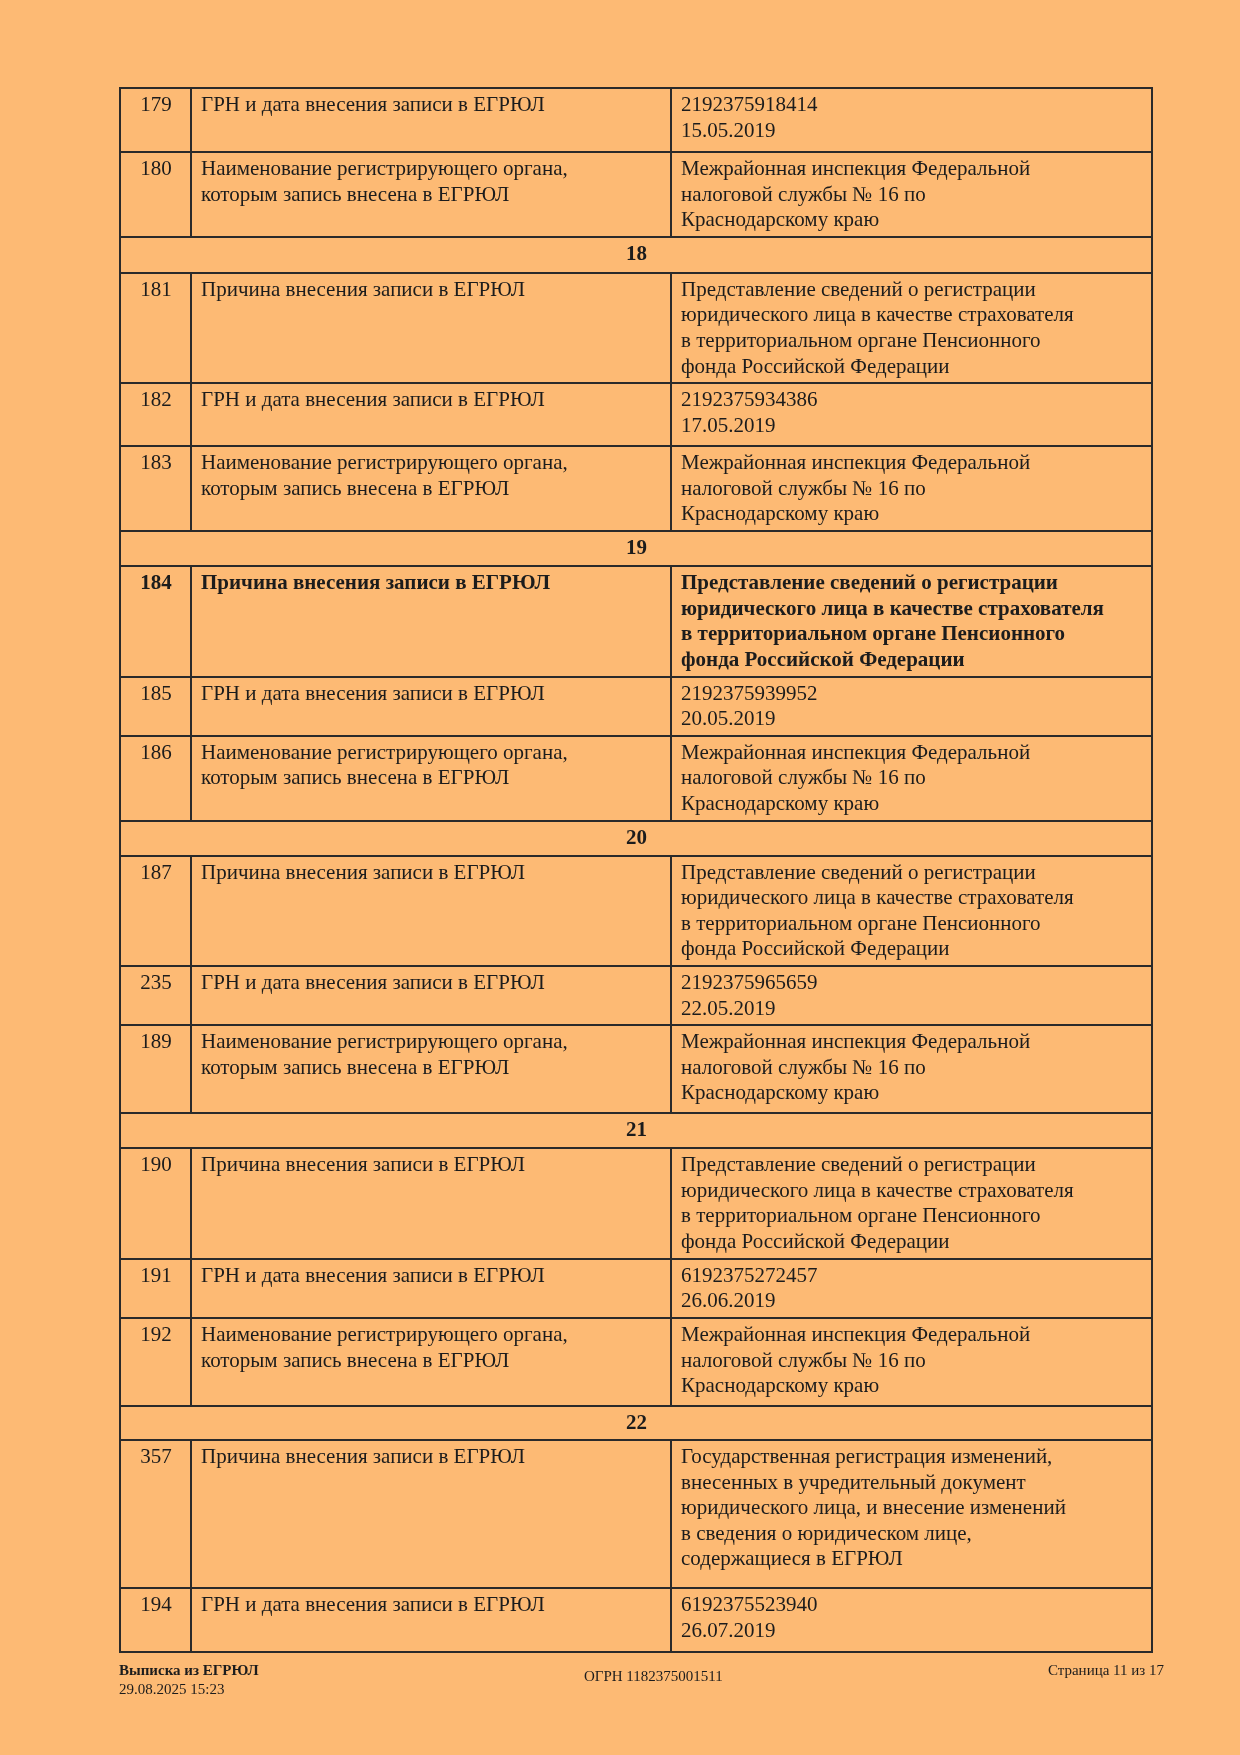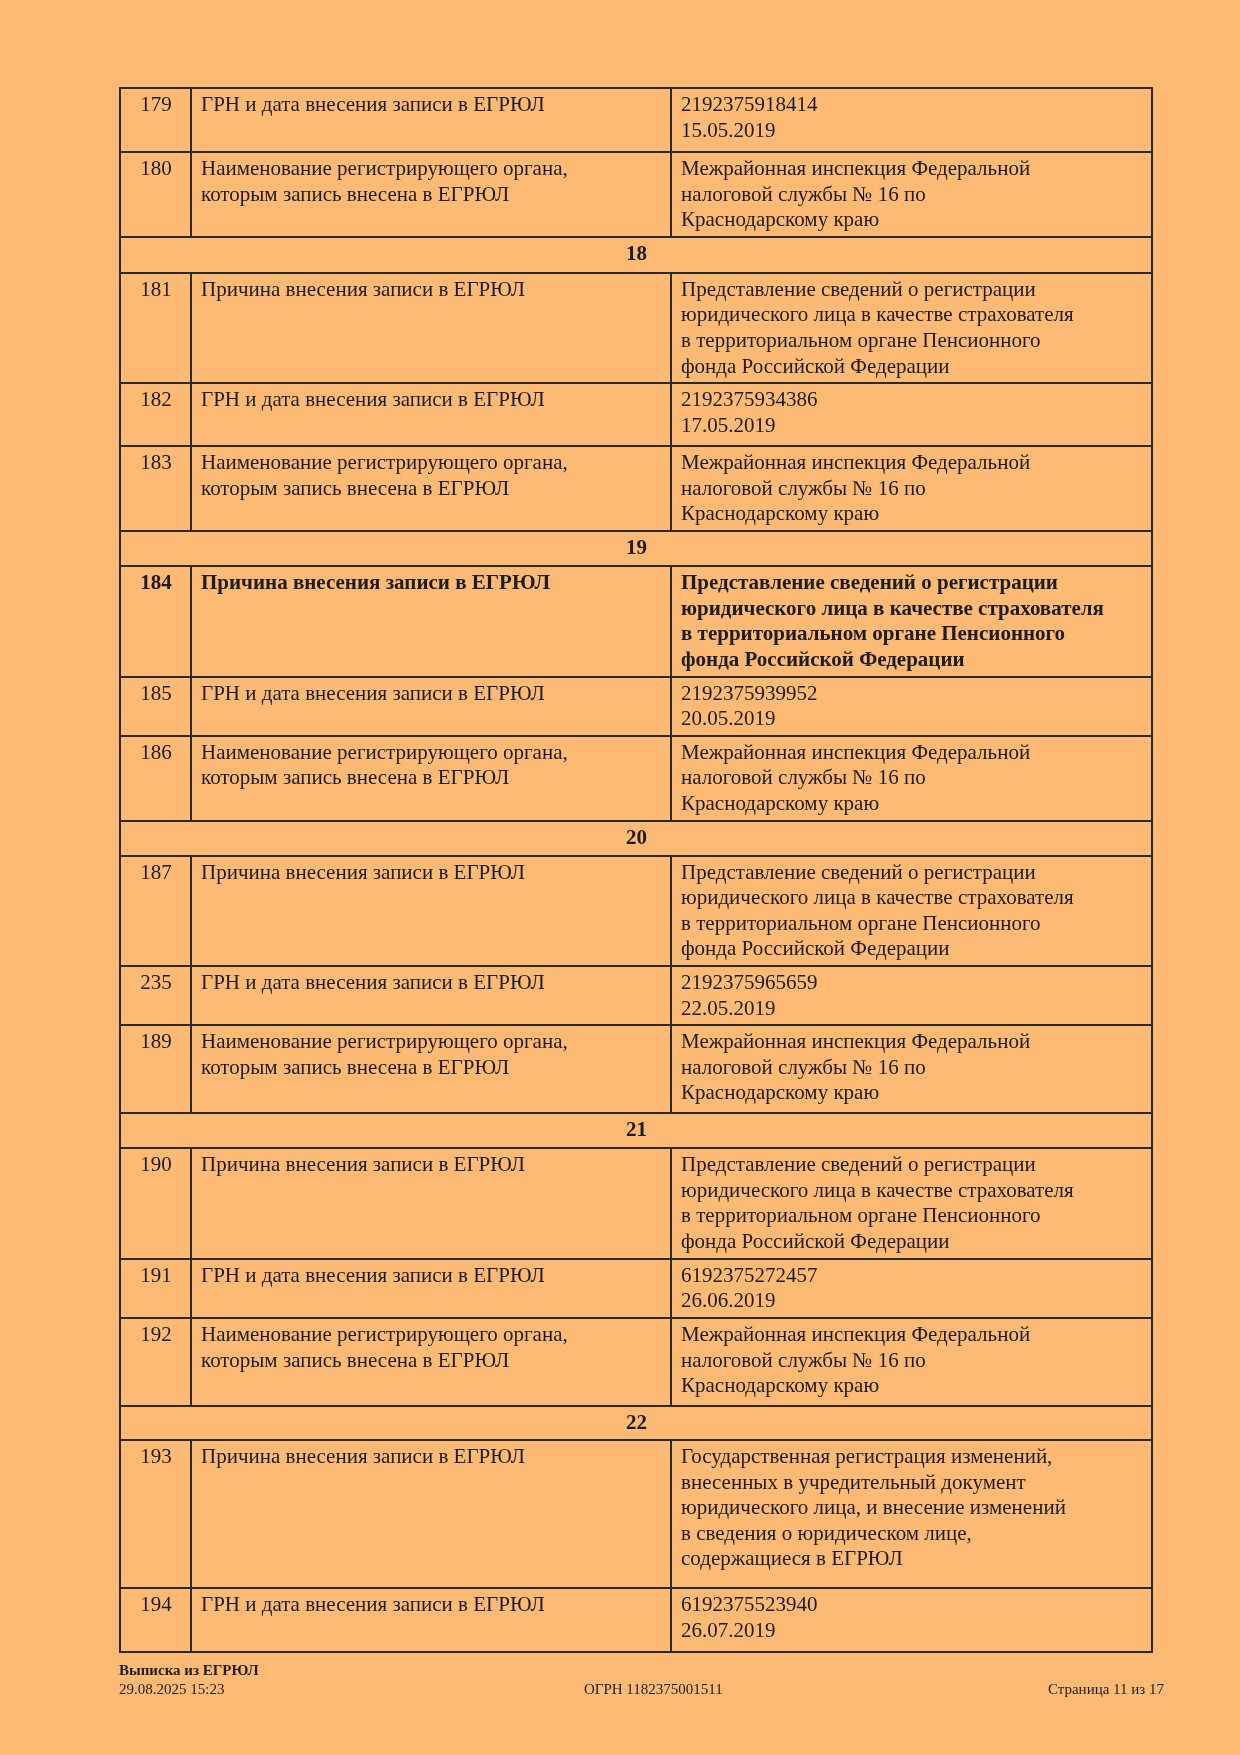--- a/index.html
+++ b/index.html
@@ -45,27 +45,26 @@
     text-align: center;
     font-weight: bold;
     padding-top: 2px;
   }
   .footer {
     position: absolute;
     left: 119px;
     top: 1661px;
     width: 1045px;
     display: flex;
-    align-items: flex-end;
     justify-content: space-between;
     font-size: 15px;
     line-height: 1.25;
   }
   .footer .f-left .title { font-weight: bold; }
-  .footer .f-center { text-align: center; flex: 1; }
+  .footer .f-center { text-align: center; flex: 1; margin-top: 6px; }
   .footer .f-right { text-align: right; white-space: nowrap; }
 </style>
 </head>
 <body>
 
 <div class="page">
 
   <table class="records">
     <colgroup>
       <col class="c-num">
@@ -184,21 +183,21 @@
           <td>Наименование регистрирующего органа,
 которым запись внесена в ЕГРЮЛ</td>
           <td>Межрайонная инспекция Федеральной
 налоговой службы № 16 по
 Краснодарскому краю</td>
         </tr>
         <tr style="height: 34px; margin-left: 20px;">
           <td class="section" colspan="3">22</td>
         </tr>
         <tr style="height: 148px;">
-          <td class="num">193</td>
+          <td class="num">357</td>
           <td>Причина внесения записи в ЕГРЮЛ</td>
           <td>Государственная регистрация изменений,
 внесенных в учредительный документ
 юридического лица, и внесение изменений
 в сведения о юридическом лице,
 содержащиеся в ЕГРЮЛ</td>
         </tr>
         <tr style="height: 64px;">
           <td class="num">194</td>
           <td>ГРН и дата внесения записи в ЕГРЮЛ</td>

